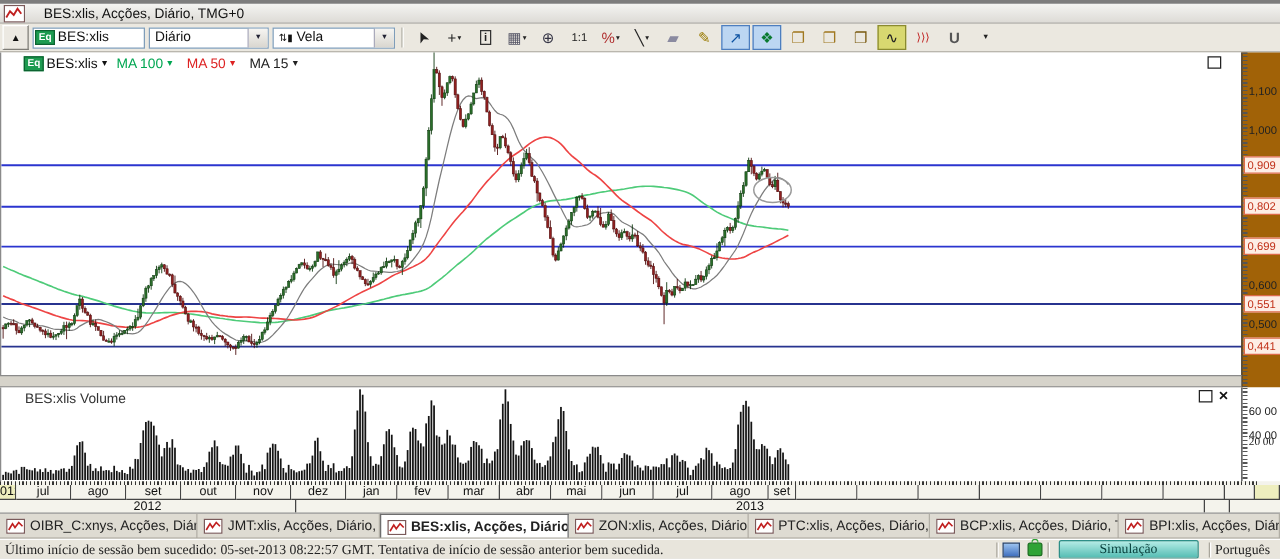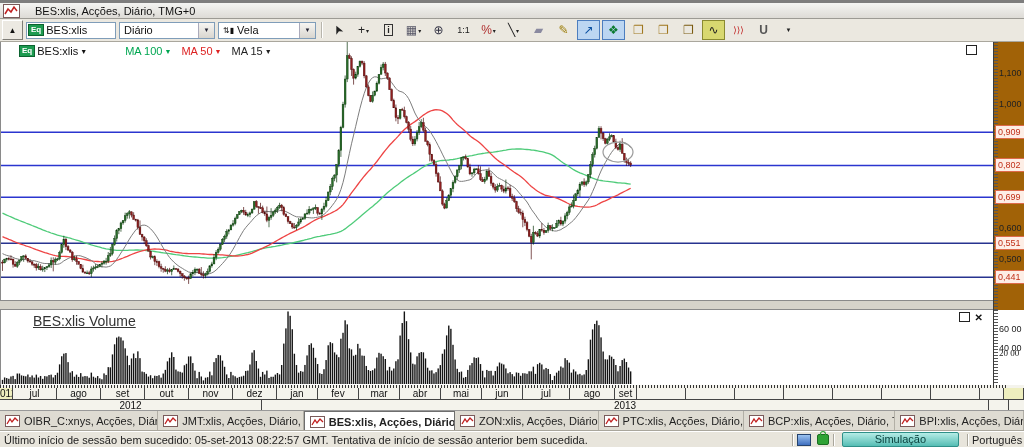--- a/index.html
+++ b/index.html
@@ -46,21 +46,21 @@
   .ruler{position:absolute;left:0;top:0;width:4px;height:100%;
     background:repeating-linear-gradient(to bottom,#555 0 1px,transparent 1px 3px);}
   .ax-label{position:absolute;left:5px;font-size:9px;color:#222;white-space:nowrap;}
   .lvl-label{position:absolute;left:1px;width:29px;font-size:9px;color:#c03018;background:#fdeee6;
     border:1px solid #dd6a4a;text-align:left;padding:1px 0 1px 2px;white-space:nowrap;}
   
   #mid-strip{position:absolute;left:0;top:300px;width:993px;height:10px;background:#d6d3ca;
     border-top:1px solid #8a8a8a;border-bottom:1px solid #8a8a8a;box-sizing:border-box;}
   #volume-panel{position:absolute;left:0;top:310px;width:993px;height:75px;background:#fff;
     border-left:1px solid #8a8a8a;box-sizing:border-box;}
-  #volume-title{position:absolute;left:32px;top:3px;font-size:14px;color:#333;text-decoration:underline;}
+  #volume-title{position:absolute;left:19px;top:3px;font-size:11px;color:#333;}
   #volume-btns{position:absolute;right:10px;top:2px;display:flex;gap:5px;align-items:center;}
   .winbox{width:9px;height:8px;border:1px solid #222;background:#fff;}
   .winx{font-size:10px;font-weight:bold;line-height:9px;color:#111;}
   
   #time-axis{position:absolute;left:0;top:385px;width:1024px;height:25px;background:#f4f3ec;}
   #tickstrip{position:absolute;left:0;top:0;width:1007px;height:3px;
     background:repeating-linear-gradient(to right,#333 0 1px,transparent 1px 3px);}
   #month-row{position:absolute;left:0;top:3px;height:12px;display:flex;}
   .mcell{box-sizing:border-box;border-right:1px solid #444;border-bottom:1px solid #444;font-size:10px;
     text-align:center;line-height:11px;color:#111;background:#f4f3ec;overflow:hidden;}
@@ -68,21 +68,21 @@
   #year-row{position:absolute;left:0;top:15px;height:12px;display:flex;}
   .ycell{box-sizing:border-box;border-right:1px solid #444;font-size:10px;text-align:center;line-height:11px;}
   
   #tab-bar{position:absolute;left:0;top:410px;width:1024px;height:21px;background:#dedbd2;
     border-top:1px solid #999;display:flex;align-items:stretch;box-sizing:border-box;}
   .tab{box-sizing:border-box;display:flex;align-items:center;gap:4px;padding:0 5px;
     border-right:1px solid #b2afa6;font-size:11px;white-space:nowrap;overflow:hidden;color:#222;}
   .tab.active{background:#fff;border:1px solid #6e6e6e;border-bottom:none;font-weight:bold;}
   
   #status-bar{position:absolute;left:0;top:431px;width:1024px;height:16px;background:#e8e5dc;
-    border-top:1px solid #fff;box-shadow:0 -1px 0 #a9a69c;display:flex;align-items:center;box-sizing:border-box;}
+    border-top:1px solid #fff;box-shadow:0 -1px 0 #a9a69c;display:flex;align-items:center;box-sizing:border-box;font-family:Liberation Serif, serif;}
   #status-msg{flex:1;padding-left:4px;font-size:11px;color:#222;white-space:nowrap;overflow:hidden;}
   .st-sep{width:1px;height:12px;background:#a9a69c;box-shadow:1px 0 0 #fff;margin:0 4px;}
   #net-ico{width:12px;height:10px;background:linear-gradient(#9cc3f0,#3f6fbf);border:1px solid #25436f;}
   #lock-ico{position:relative;width:10px;height:9px;background:#2fa335;border:1px solid #1c6e22;border-radius:2px;margin-left:6px;}
   #lock-ico::before{content:"";position:absolute;left:2px;top:-4px;width:4px;height:4px;
     border:1.5px solid #2fa335;border-bottom:none;border-radius:3px 3px 0 0;}
   #sim-btn{margin:0 4px;padding:0 32px;height:13px;line-height:13px;font-size:11px;color:#083f3c;
     background:linear-gradient(#b5ece6,#55bdb4);border:1px solid #2e8f88;border-radius:2px;}
   #lang{white-space:nowrap;overflow:hidden;width:52px;font-size:11px;color:#222;}
   svg{display:block;}
@@ -794,21 +794,21 @@
           <rect x="628.7550000000001" y="120.95607296665547" width="1.8" height="1.9801240518378478" fill="#8f1f1f" stroke="#4a0c0c" stroke-width="0.4"></rect>
         </g>
         <ellipse cx="617" cy="110.05000000000001" rx="15" ry="10" fill="none" stroke="#9a9a9a" stroke-width="1.2"></ellipse>
       </svg>
     <div id="legend">
       <span class="leg-item">
         <span class="eq-badge">Eq</span>
         <span>BES:xlis</span>
         <span class="leg-caret">▼</span>
       </span>
-      <span id="legend-mas" style="display:flex;gap:10px;margin-left:32px;">
+      <span id="legend-mas" style="display:flex;gap:10px;">
           <span class="leg-item">
             <span style="color: rgb(0, 166, 81);">MA 100</span>
             <span class="leg-caret" style="color: rgb(0, 166, 81);">▼</span>
           </span>
           <span class="leg-item">
             <span style="color: rgb(221, 34, 34);">MA 50</span>
             <span class="leg-caret" style="color: rgb(221, 34, 34);">▼</span>
           </span>
           <span class="leg-item">
             <span style="color: rgb(34, 34, 34);">MA 15</span>
@@ -1174,21 +1174,21 @@
         <span class="mcell" style="width: 49px;"></span>
         <span class="mcell" style="width: 49px;"></span>
         <span class="mcell" style="width: 49px;"></span>
         <span class="mcell" style="width: 49px;"></span>
         <span class="mcell" style="width: 49px;"></span>
         <span class="mcell" style="width: 49px;"></span>
         <span class="mcell" style="width: 24px;"></span>
         <span class="mcell hl" style="width: 20px;"></span>
       </div>
     <div id="year-row">
-        <span class="ycell" style="width: 262px;">2012</span>
+        <span class="ycell" style="width: 237px;">2012</span>
         <span class="ycell" style="width: 727px;">2013</span>
         <span class="ycell" style="width: 20px;"></span>
       </div>
   </div>
 
   <div id="tab-bar">
       <span class="tab" style="width: 160px;">
         <span class="chart-ico">
           <svg width="13" height="10">
             <rect width="13" height="10" fill="#fff"></rect>

